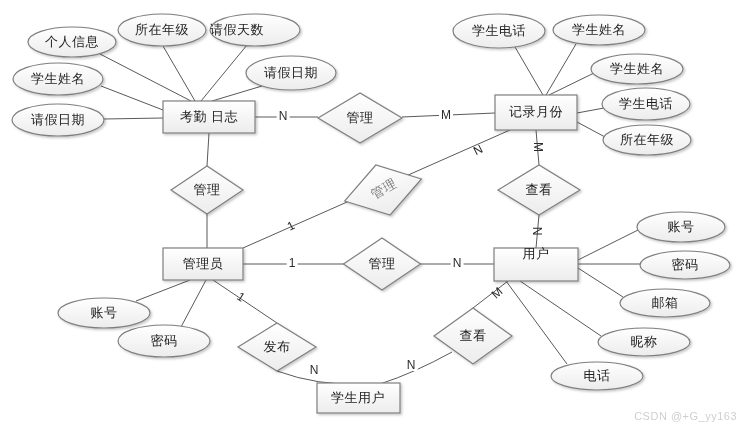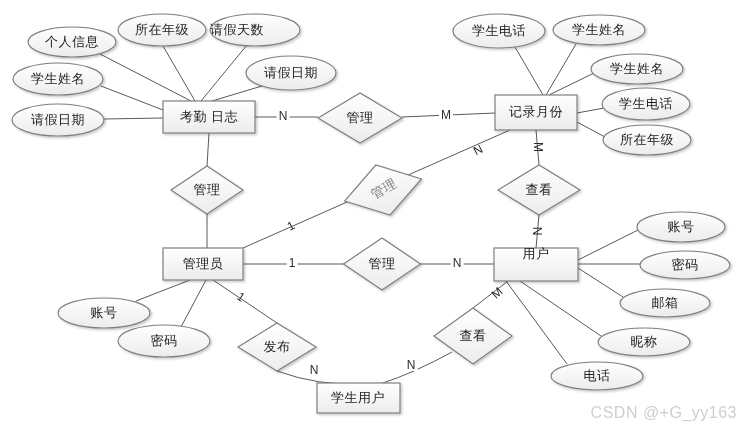--- a/index.html
+++ b/index.html
@@ -8,21 +8,21 @@
   #wires{position:absolute;left:0;top:0;}
   .lbl{position:absolute;transform:translate(-50%,-50%);font-size:13px;color:#1c1c1c;
        white-space:nowrap;letter-spacing:.5px;}
   .tilt-rel{transform:translate(-50%,-50%) rotate(-30deg);color:#7d7d7d;}
   .card{position:absolute;transform:translate(-50%,-50%);font-size:12px;color:#2b2b2b;
         background:#fff;padding:0 2px;white-space:nowrap;line-height:1;}
   .r90{transform:translate(-50%,-50%) rotate(90deg);background:transparent;}
   .rm27{transform:translate(-50%,-50%) rotate(-27deg);background:transparent;}
   .rp33{transform:translate(-50%,-50%) rotate(33deg);background:transparent;}
   .rm42{transform:translate(-50%,-50%) rotate(-42deg);background:transparent;}
-  .wm{position:absolute;right:7px;bottom:7px;font-size:16px;color:#cfcfcf;letter-spacing:.5px;margin-left:48px;}
+  .wm{position:absolute;right:7px;bottom:7px;font-size:11px;color:#cfcfcf;letter-spacing:.5px;margin-left:48px;}
 </style>
 </head>
 <body>
 
 <div id="stage">
 
   <svg id="wires" width="744" height="429" viewBox="0 0 744 429">
     <defs>
       <linearGradient id="gf" x1="0" y1="0" x2="0" y2="1">
         <stop offset="0" stop-color="#ffffff"></stop>

